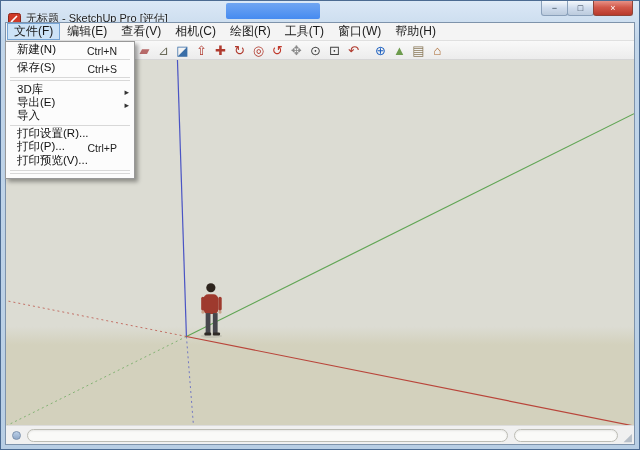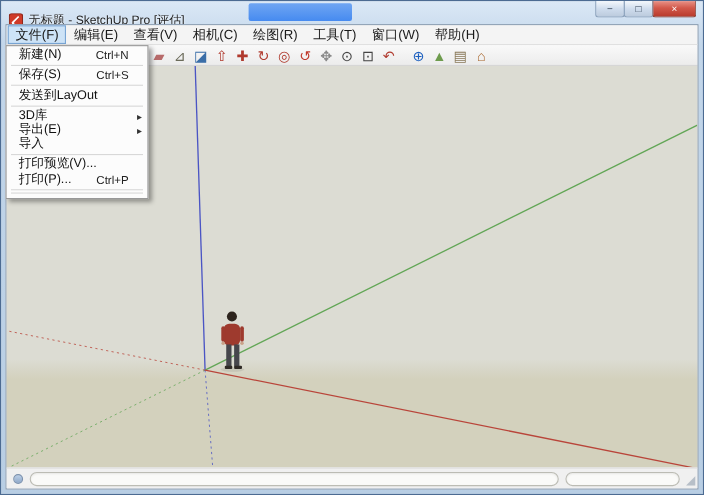--- a/index.html
+++ b/index.html
@@ -162,40 +162,40 @@
       <div class="menu-item">
         <span class="mi-label">新建(N)</span>
         <span class="mi-accel">Ctrl+N</span>
       </div>
       <div class="menu-sep"></div>
       <div class="menu-item">
         <span class="mi-label">保存(S)</span>
         <span class="mi-accel">Ctrl+S</span>
       </div>
       <div class="menu-sep"></div>
-      <div class="menu-item">
-        <span class="mi-label">发送到LayOut</span>
-      </div>
       <div class="menu-sep"></div>
       <div class="menu-item">
         <span class="mi-label">3D库</span>
         <span class="mi-arrow">▸</span>
       </div>
       <div class="menu-item">
         <span class="mi-label">导出(E)</span>
         <span class="mi-arrow">▸</span>
       </div>
       <div class="menu-item">
         <span class="mi-label">导入</span>
       </div>
       <div class="menu-sep"></div>
       <div class="menu-item">
-        <span class="mi-label">打印预览(V)...</span>
+        <span class="mi-label">打印设置(R)...</span>
       </div>
       <div class="menu-item">
         <span class="mi-label">打印(P)...</span>
         <span class="mi-accel">Ctrl+P</span>
       </div>
+      <div class="menu-item">
+        <span class="mi-label">打印预览(V)...</span>
+      </div>
       <div class="menu-sep"></div>
       <div class="menu-sep"></div>
     </div>
 
 </div>
 
 </body></html>

